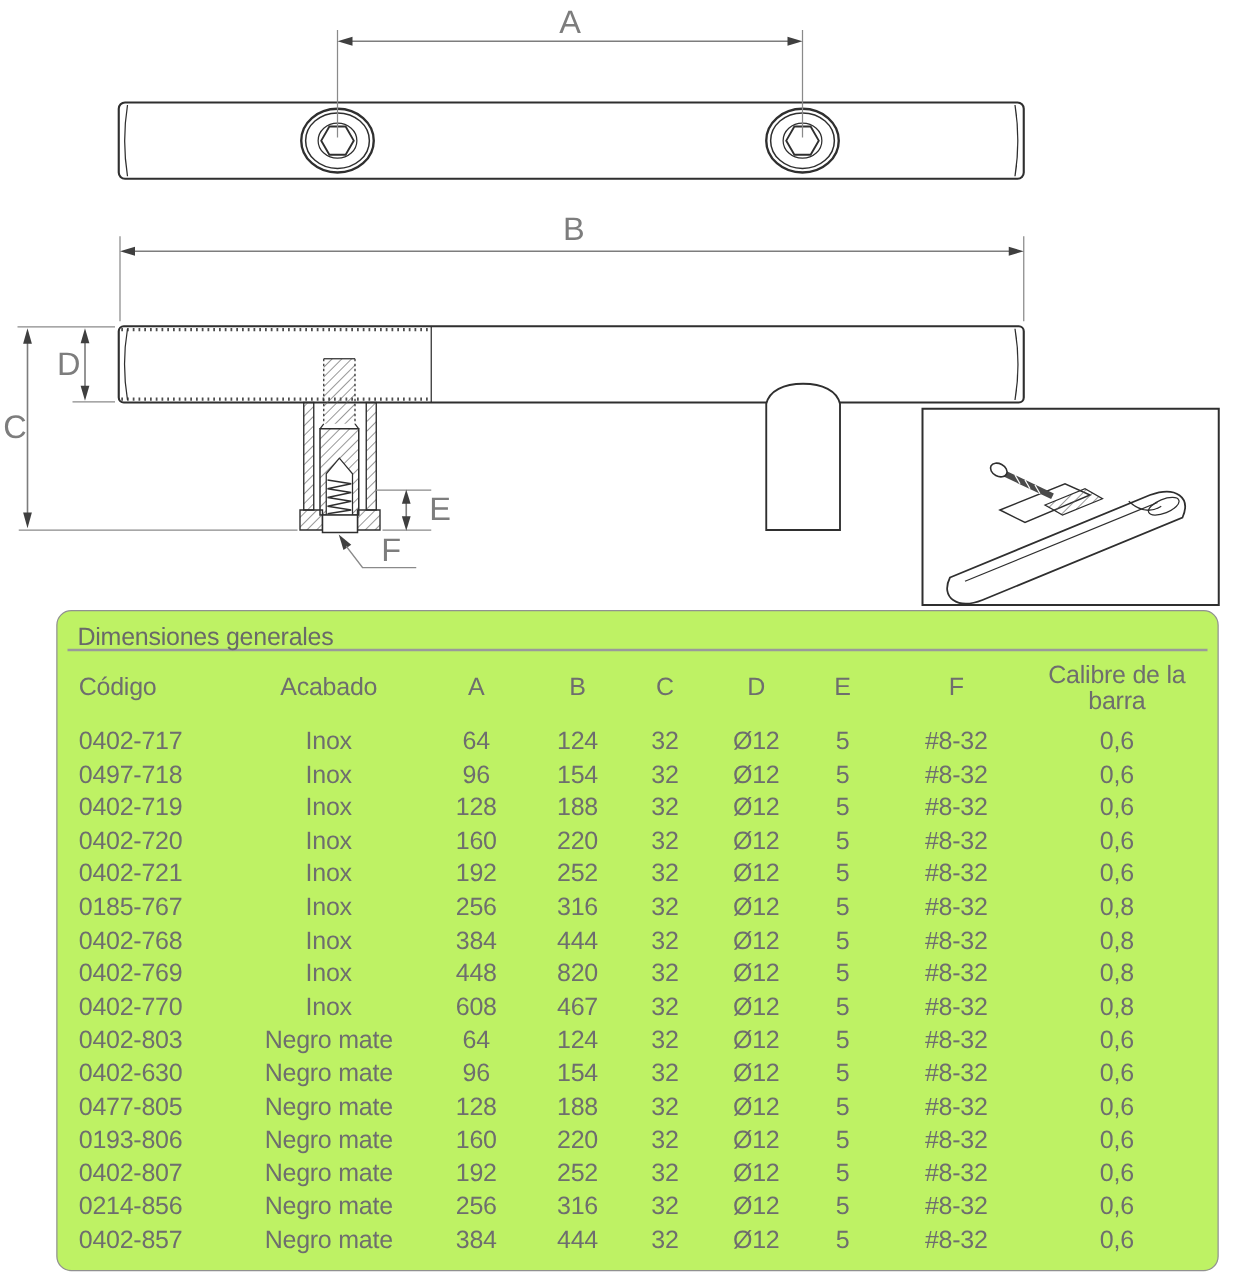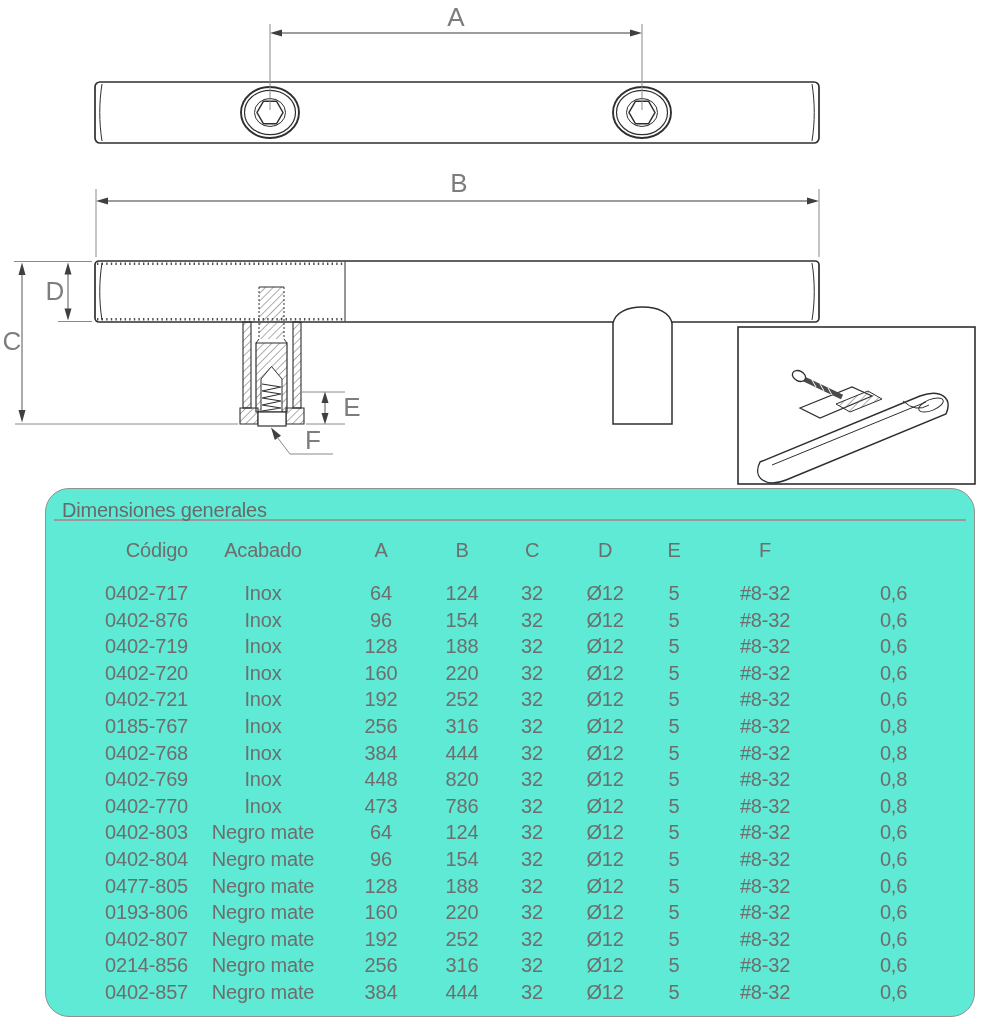--- a/index.html
+++ b/index.html
@@ -9,41 +9,41 @@
     -webkit-font-smoothing:antialiased;
   }
   svg{position:absolute;top:0;left:0;}
   .dim-label{
     font-family:"Liberation Sans","DejaVu Sans",sans-serif;
     font-size:26px;fill:#7d7d7d;font-weight:400;
   }
   
   .spec-table{
     position:absolute;left:45px;top:488px;width:930px;height:529px;
-    border:1.6px solid #919191;border-radius:24px;box-sizing:border-box;
-    color:#6e6e6e;background:#5eead4;
+    border:1.6px solid #919191;border-radius:12px;box-sizing:border-box;
+    color:#6e6e6e;background:#bef264;
   }
   .t-title{
     font-size:20px;letter-spacing:-0.2px;color:#696969;
     padding:10px 0 0 16px;height:28px;box-sizing:border-box;
   }
   .t-sep{
     border:none;border-top:2px solid #9a9a9a;margin:2px 8px 0 8px;
   }
   .t-grid{
     display:grid;
     grid-template-columns:125px 150px 86px 76px 64px 82px 56px 126px 131px;
     padding:0 17px;
   }
   .t-head{min-height:59px;align-items:center;}
   .t-head .cell{font-size:20px;letter-spacing:-0.2px;line-height:21px;}
   .t-row{height:26.6px;align-items:center;}
   .t-row .cell{font-size:20px;letter-spacing:-0.2px;line-height:26.6px;white-space:nowrap;}
   .cell{text-align:center;}
-  .cell.c0{text-align:right;}
+  .cell.c0{text-align:left;}
 </style>
 </head>
 <body>
 
 <svg width="987" height="488" viewBox="0 0 987 488">
   <defs>
     <pattern id="hatch" patternUnits="userSpaceOnUse" width="5.5" height="5.5" patternTransform="rotate(45)">
       <line x1="0" y1="0" x2="0" y2="5.5" stroke="#5a5a5a" stroke-width="1"></line>
     </pattern>
   </defs>
@@ -181,35 +181,36 @@
   <hr class="t-sep">
   <div class="t-grid t-head">
       <div class="cell c0">Código</div>
       <div class="cell c1">Acabado</div>
       <div class="cell c2">A</div>
       <div class="cell c3">B</div>
       <div class="cell c4">C</div>
       <div class="cell c5">D</div>
       <div class="cell c6">E</div>
       <div class="cell c7">F</div>
+      <div class="cell c8">Calibre de la barra</div>
     </div>
   <div class="t-body">
       <div class="t-grid t-row">
         <div class="cell c0">0402-717</div>
         <div class="cell c1">Inox</div>
         <div class="cell c2">64</div>
         <div class="cell c3">124</div>
         <div class="cell c4">32</div>
         <div class="cell c5">Ø12</div>
         <div class="cell c6">5</div>
         <div class="cell c7">#8-32</div>
         <div class="cell c8">0,6</div>
       </div>
       <div class="t-grid t-row">
-        <div class="cell c0">0402-876</div>
+        <div class="cell c0">0497-718</div>
         <div class="cell c1">Inox</div>
         <div class="cell c2">96</div>
         <div class="cell c3">154</div>
         <div class="cell c4">32</div>
         <div class="cell c5">Ø12</div>
         <div class="cell c6">5</div>
         <div class="cell c7">#8-32</div>
         <div class="cell c8">0,6</div>
       </div>
       <div class="t-grid t-row">
@@ -274,41 +275,41 @@
         <div class="cell c3">820</div>
         <div class="cell c4">32</div>
         <div class="cell c5">Ø12</div>
         <div class="cell c6">5</div>
         <div class="cell c7">#8-32</div>
         <div class="cell c8">0,8</div>
       </div>
       <div class="t-grid t-row">
         <div class="cell c0">0402-770</div>
         <div class="cell c1">Inox</div>
-        <div class="cell c2">473</div>
-        <div class="cell c3">786</div>
+        <div class="cell c2">608</div>
+        <div class="cell c3">467</div>
         <div class="cell c4">32</div>
         <div class="cell c5">Ø12</div>
         <div class="cell c6">5</div>
         <div class="cell c7">#8-32</div>
         <div class="cell c8">0,8</div>
       </div>
       <div class="t-grid t-row">
         <div class="cell c0">0402-803</div>
         <div class="cell c1">Negro mate</div>
         <div class="cell c2">64</div>
         <div class="cell c3">124</div>
         <div class="cell c4">32</div>
         <div class="cell c5">Ø12</div>
         <div class="cell c6">5</div>
         <div class="cell c7">#8-32</div>
         <div class="cell c8">0,6</div>
       </div>
       <div class="t-grid t-row">
-        <div class="cell c0">0402-804</div>
+        <div class="cell c0">0402-630</div>
         <div class="cell c1">Negro mate</div>
         <div class="cell c2">96</div>
         <div class="cell c3">154</div>
         <div class="cell c4">32</div>
         <div class="cell c5">Ø12</div>
         <div class="cell c6">5</div>
         <div class="cell c7">#8-32</div>
         <div class="cell c8">0,6</div>
       </div>
       <div class="t-grid t-row">

